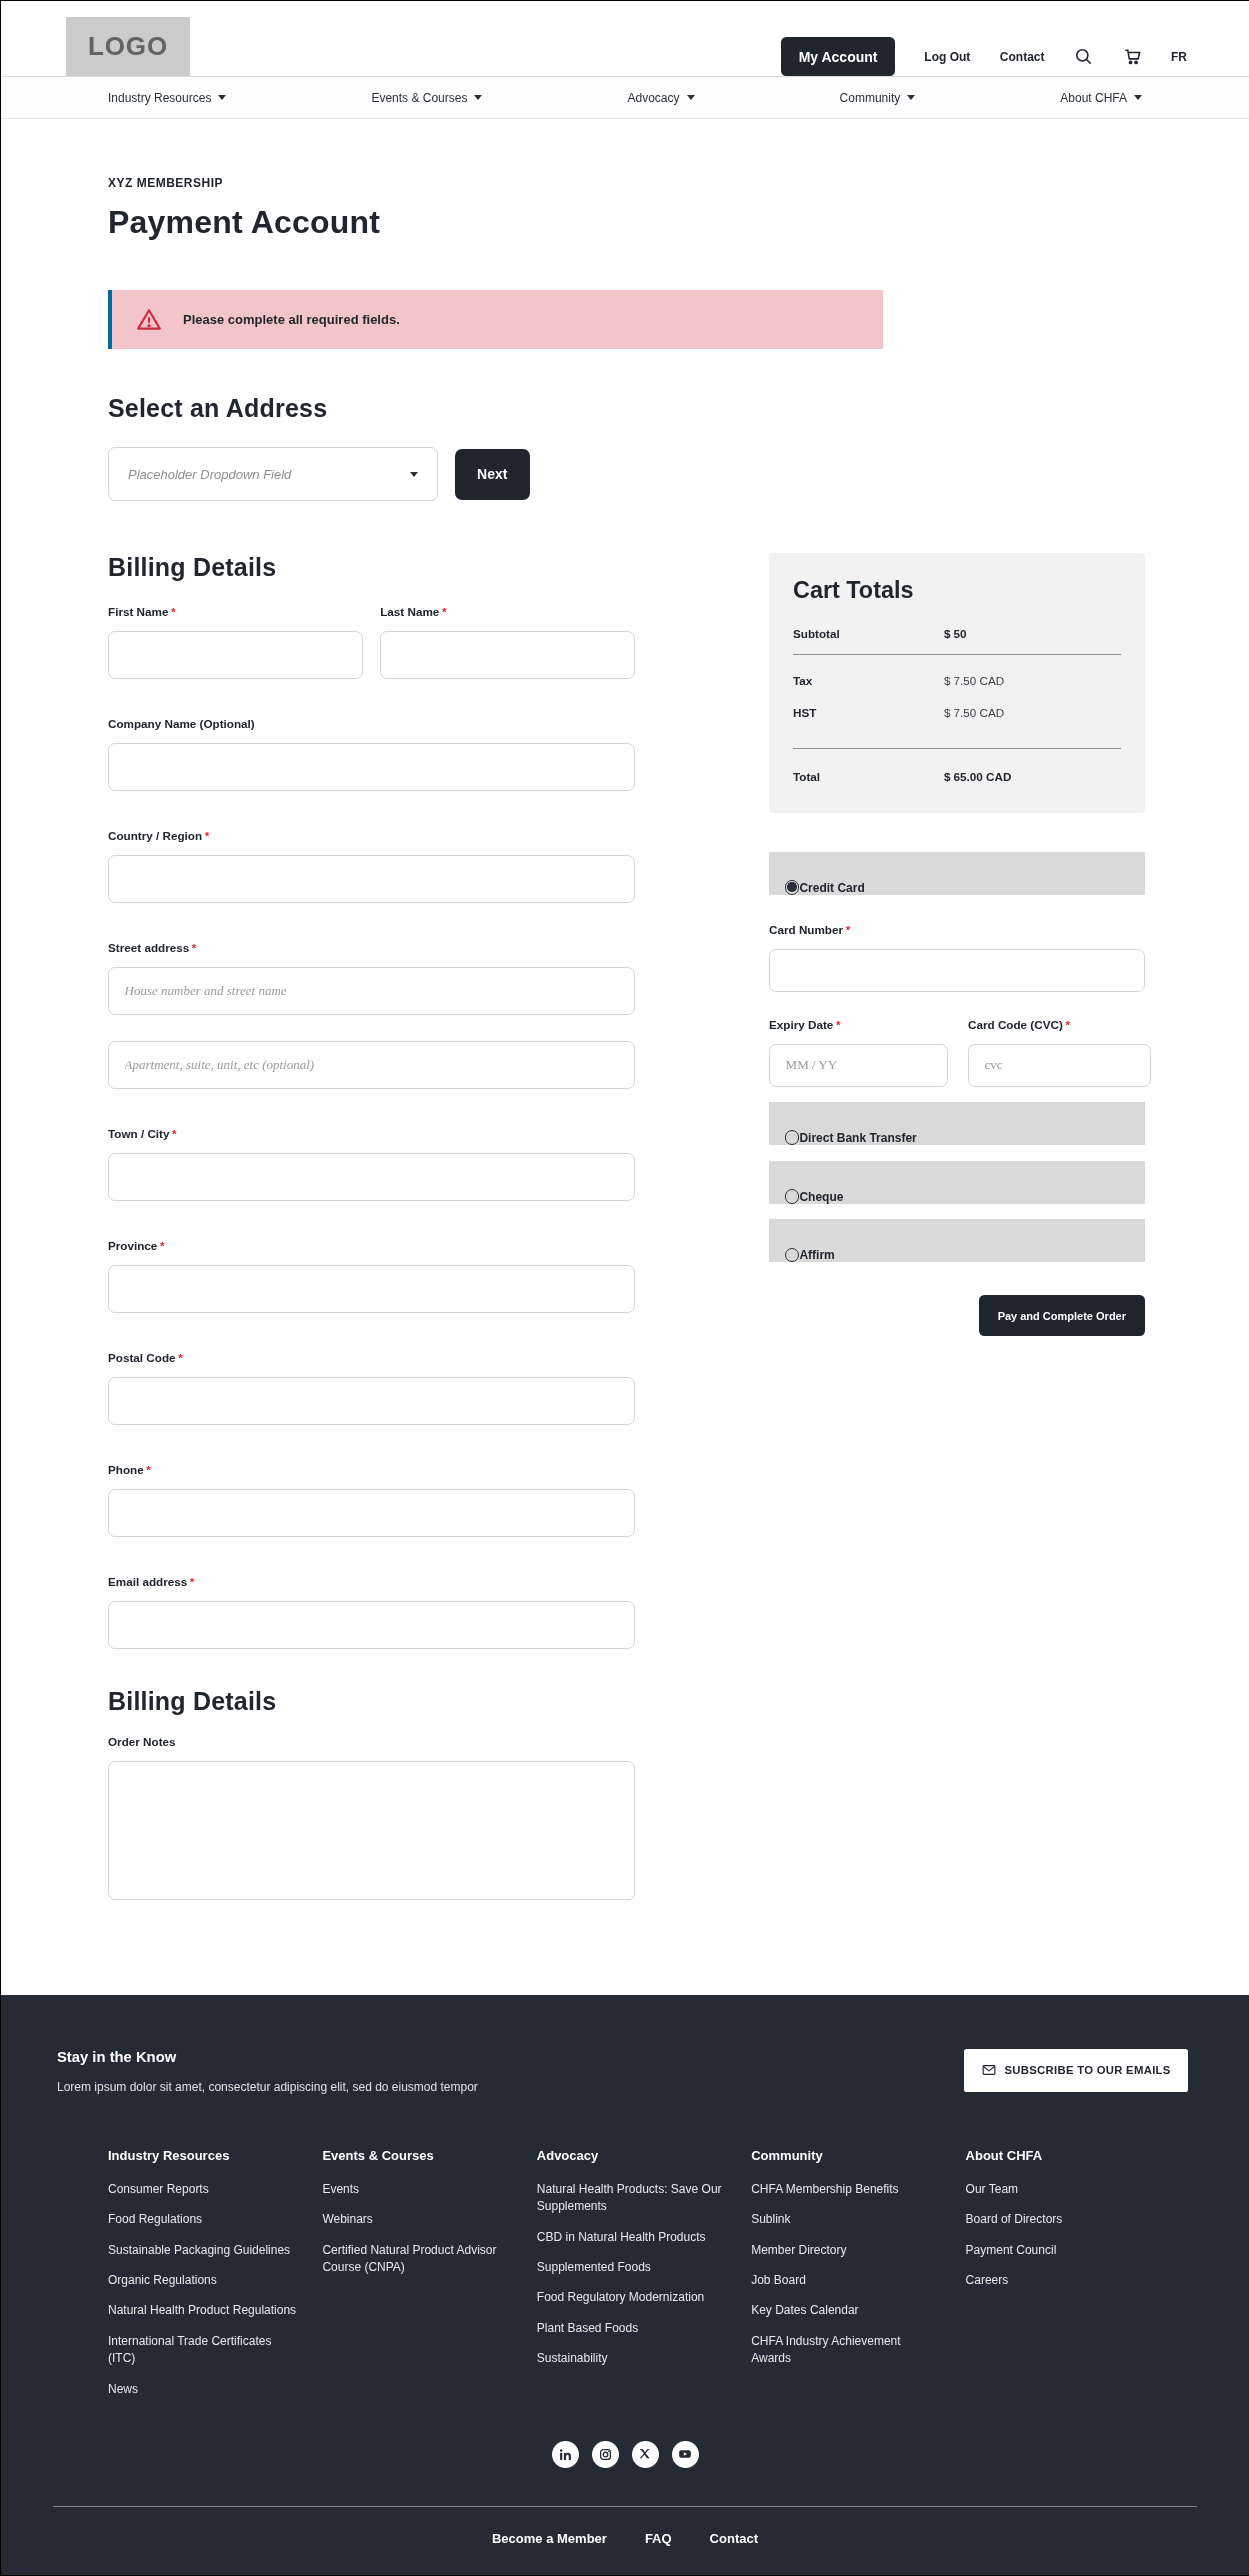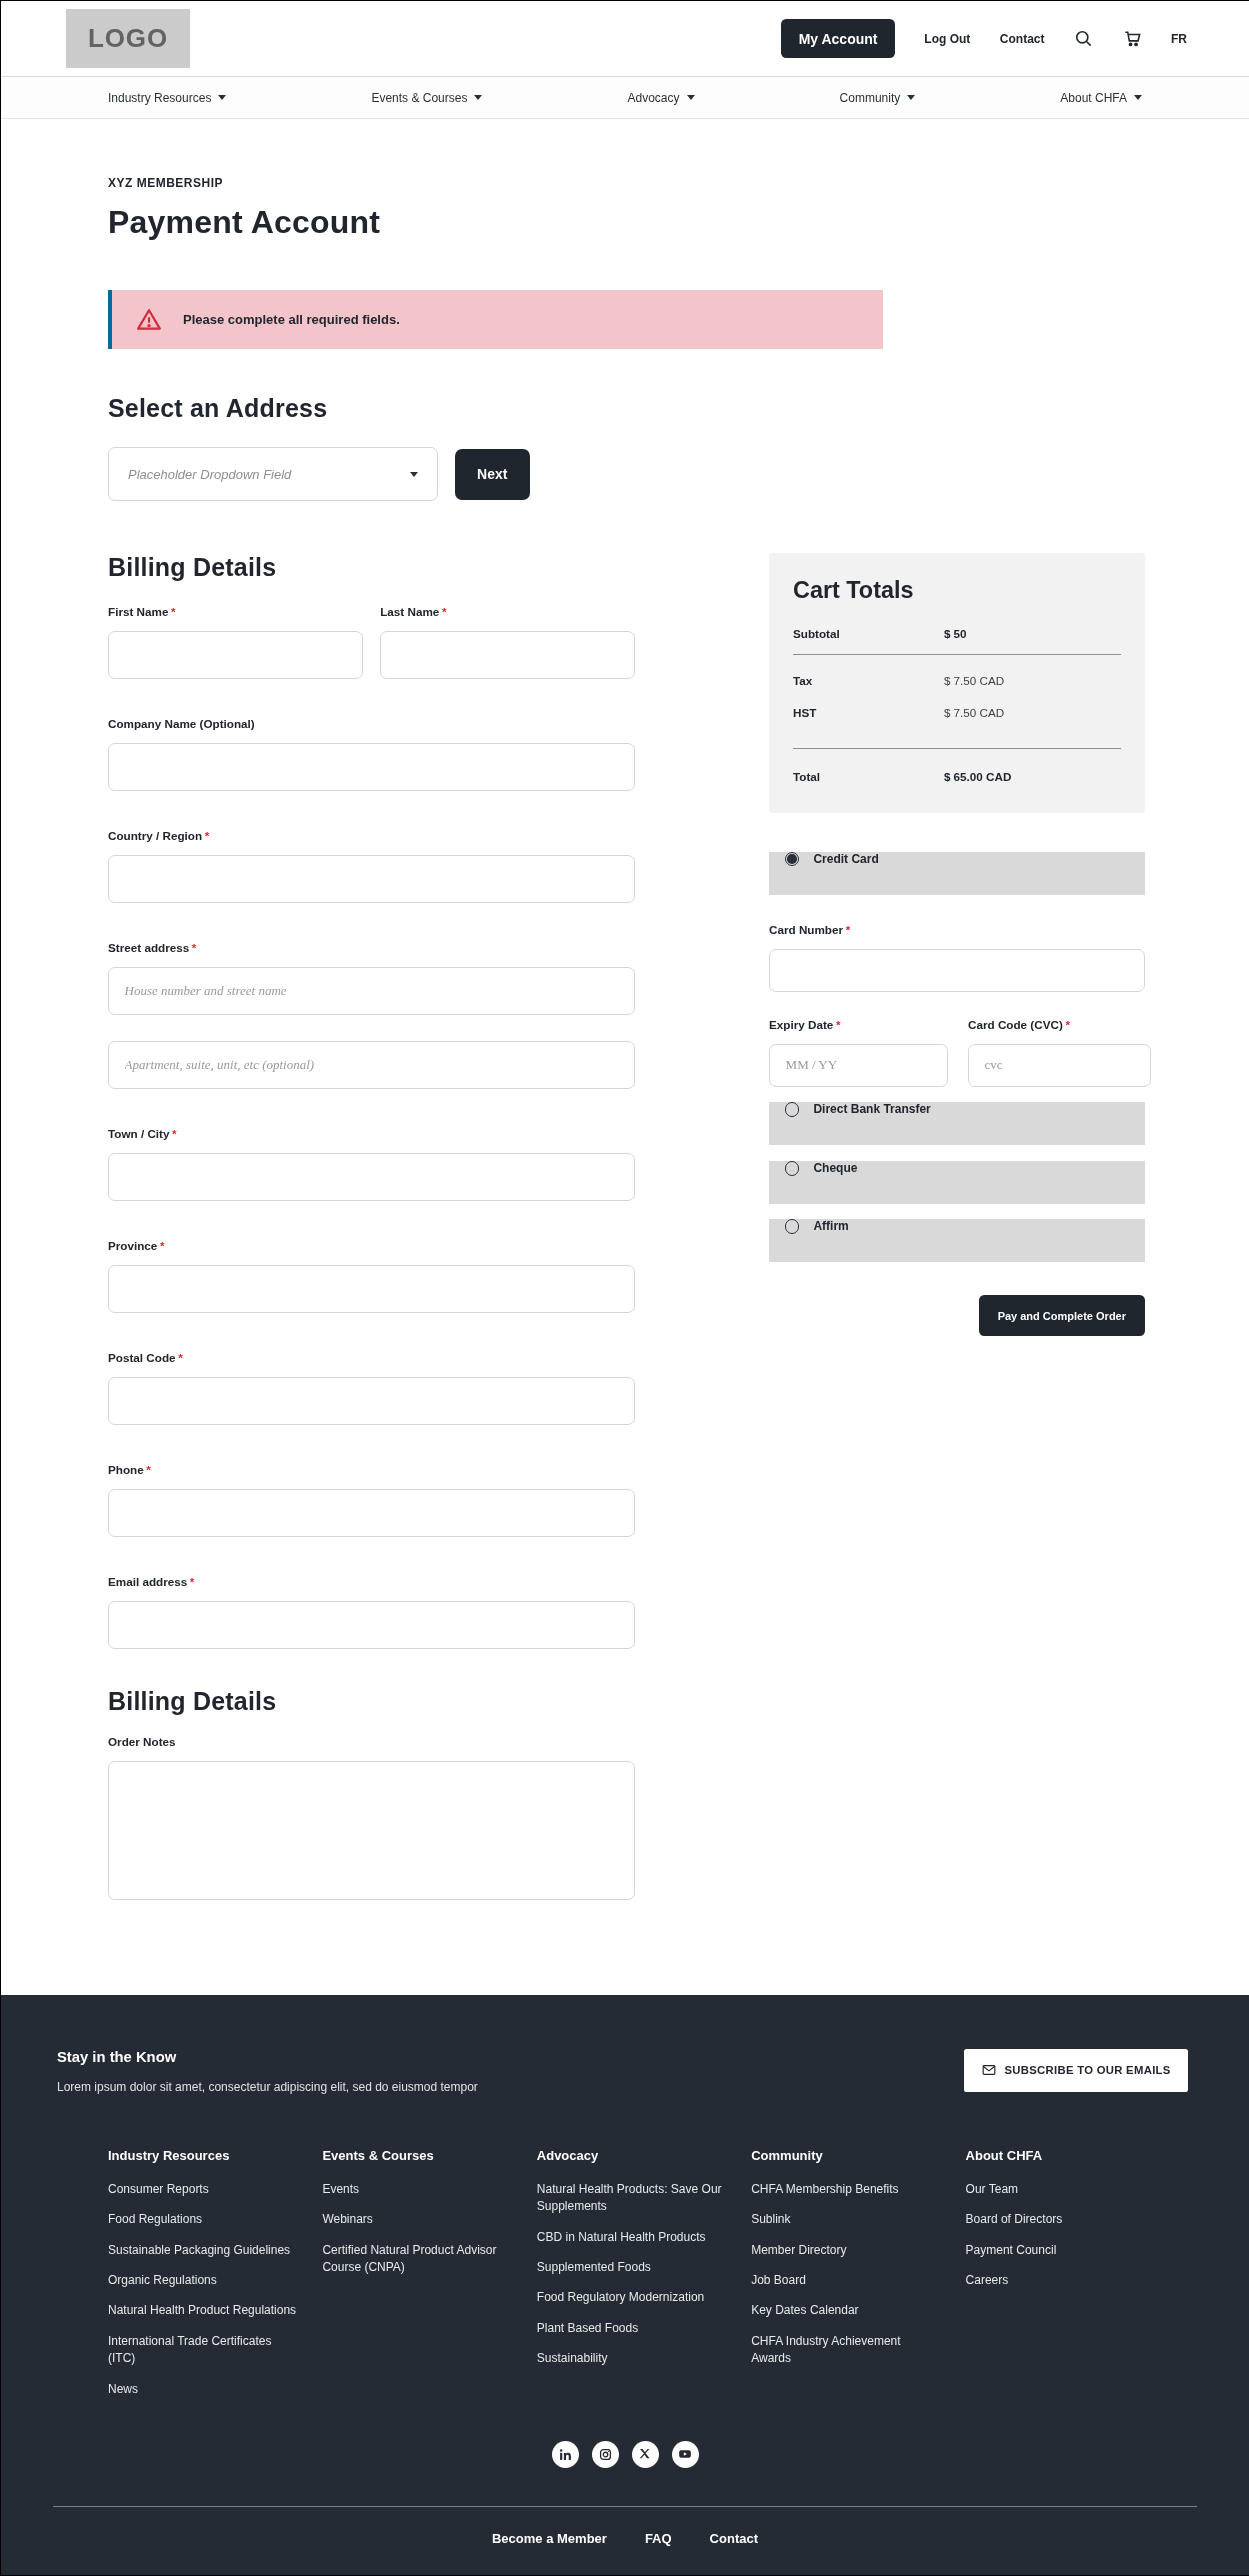--- a/index.html
+++ b/index.html
@@ -1,21 +1,21 @@
 <!DOCTYPE html>
 <html style="font-size:14px"><head>
 <meta charset="utf-8">
 <style>
   * { margin:0; padding:0; box-sizing:border-box; }
   html,body { background:#fff; }
   body { font-family:"Liberation Sans","DejaVu Sans",sans-serif; color:#21262e; }
   .page { width:1250px; min-height:2576px; border:1.7px solid #000; background:#fff; overflow:hidden; display:flex; flex-direction:column; }
 
   
-  .header { height:76px; display:flex; align-items:center; justify-content:space-between; padding:0 62px 0 65px; border-bottom:0.9px solid #d9d9d9; background:#fff; }
+  .header { height:76px; display:flex; align-items:flex-end; justify-content:space-between; padding:0 62px 0 65px; border-bottom:0.9px solid #d9d9d9; background:#fff; }
   .logo-box { width:124px; height:59px; background:#cbcbcb; display:flex; align-items:center; justify-content:center; }
   .logo-text { font-size:26px; font-weight:bold; color:#636363; letter-spacing:0.9px; }
   .header-right { display:flex; align-items:center; gap:29.5px; }
   .btn-dark { background:#20262e; color:#fff; border:none; border-radius:5.2px; font-weight:bold; cursor:pointer; font-family:inherit; }
   .my-account { font-size:14px; padding:11.3px 17.4px; }
   .hdr-link { font-size:12px; font-weight:bold; color:#21262e; text-decoration:none; }
   .hdr-icon { width:19px; height:19px; color:#21262e; cursor:pointer; display:inline-flex; }
   .lang { font-size:12px; font-weight:bold; }
 
   
@@ -59,21 +59,21 @@
   .cart-card { background:#f2f2f2; border-radius:3.5px; padding:24px 24px 29.5px 24px; }
   .cart-title { font-size:23.4px; font-weight:bold; margin-bottom:22.6px; }
   .cart-row { display:grid; grid-template-columns:46% 54%; font-size:11.7px; align-items:center; }
   .cart-label { font-weight:bold; }
   .cart-value { color:#3a3f46; }
   .cart-value.bold { font-weight:bold; color:#21262e; }
   .cart-div { border:none; border-top:0.9px solid #8f8f8f; margin:14px 0 19px 0; }
   .cart-div.second { margin:29.5px 0 21px 0; }
   .cart-row + .cart-row { margin-top:19px; }
 
-  .pay-option { background:#d9d9d9; height:43px; display:flex; align-items:flex-start; gap:14px; padding:0 15.6px; margin-top:15.6px; cursor:pointer; }
+  .pay-option { background:#d9d9d9; height:43px; display:flex; align-items:flex-end; padding:0 15.6px; margin-top:15.6px; cursor:pointer; }
   .pay-option.first { margin-top:39px; }
   .pay-option-label { font-size:12px; font-weight:bold; }
   .radio { width:14.8px; height:14.8px; border-radius:50%; border:1.7px solid #2a3038; background:transparent; flex:0 0 auto; position:relative; }
   .radio.checked::after { content:""; position:absolute; inset:1.7px; border-radius:50%; background:#2a3038; }
 
   .card-fields { margin-top:28px; }
   .card-fields .field { margin-bottom:26px; }
   .card-fields .tinput { height:43px; }
   .exp-row { display:grid; grid-template-columns:179px 183px; column-gap:20px; }
   .pay-btn-row { margin-top:33px; display:flex; justify-content:flex-end; }

